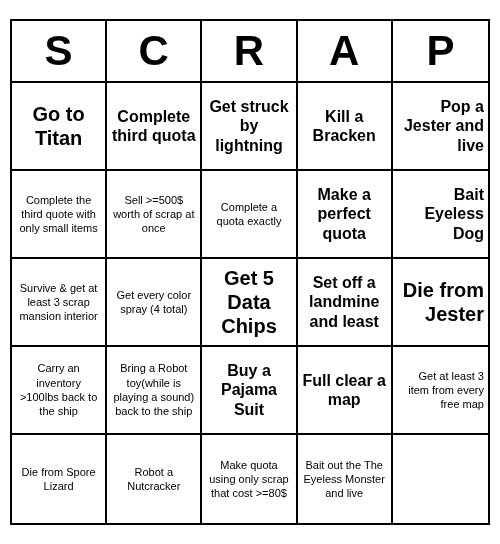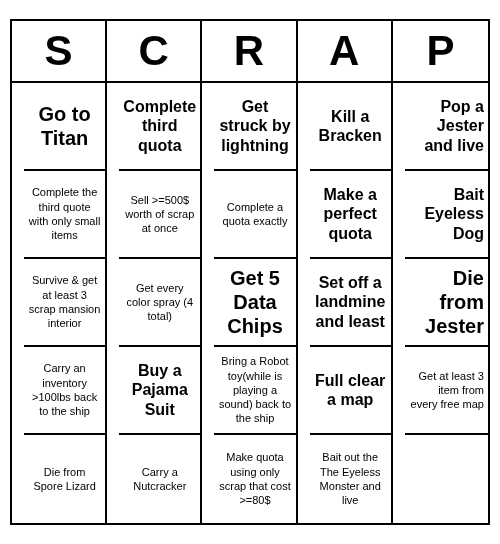--- a/index.html
+++ b/index.html
@@ -52,21 +52,20 @@
       border-right: 2px solid #000;
       border-bottom: 2px solid #000;
       min-height: 88px;
       display: flex;
       align-items: center;
       justify-content: center;
       text-align: center;
       padding: 6px 4px;
       cursor: pointer;
       position: relative;
-      margin-left: 12px;
     }
 
     .bingo-cell:nth-child(5n) {
       border-right: none;
       text-align: right;
     }
 
     .bingo-cell:nth-child(n+21) {
       border-bottom: none;
     }
@@ -141,37 +140,37 @@
       </div>
       <div class="bingo-cell medium-text">
         <span class="cell-text">Set off a landmine and least</span>
       </div>
       <div class="bingo-cell large-text">
         <span class="cell-text">Die from Jester</span>
       </div>
       <div class="bingo-cell">
         <span class="cell-text">Carry an inventory &gt;100lbs back to the ship</span>
       </div>
+      <div class="bingo-cell">
+        <span class="cell-text">Bring a Robot toy(while is playing a sound) back to the ship</span>
+      </div>
       <div class="bingo-cell medium-text">
         <span class="cell-text">Buy a Pajama Suit</span>
-      </div>
-      <div class="bingo-cell">
-        <span class="cell-text">Bring a Robot toy(while is playing a sound) back to the ship</span>
       </div>
       <div class="bingo-cell medium-text">
         <span class="cell-text">Full clear a map</span>
       </div>
       <div class="bingo-cell">
         <span class="cell-text">Get at least 3 item from every free map</span>
       </div>
       <div class="bingo-cell">
         <span class="cell-text">Die from Spore Lizard</span>
       </div>
       <div class="bingo-cell">
-        <span class="cell-text">Carry a Nutcracker</span>
+        <span class="cell-text">Robot a Nutcracker</span>
       </div>
       <div class="bingo-cell">
         <span class="cell-text">Make quota using only scrap that cost &gt;=80$</span>
       </div>
       <div class="bingo-cell">
         <span class="cell-text">Bait out the The Eyeless Monster and live</span>
       </div>
     </div>
 </div>
 

